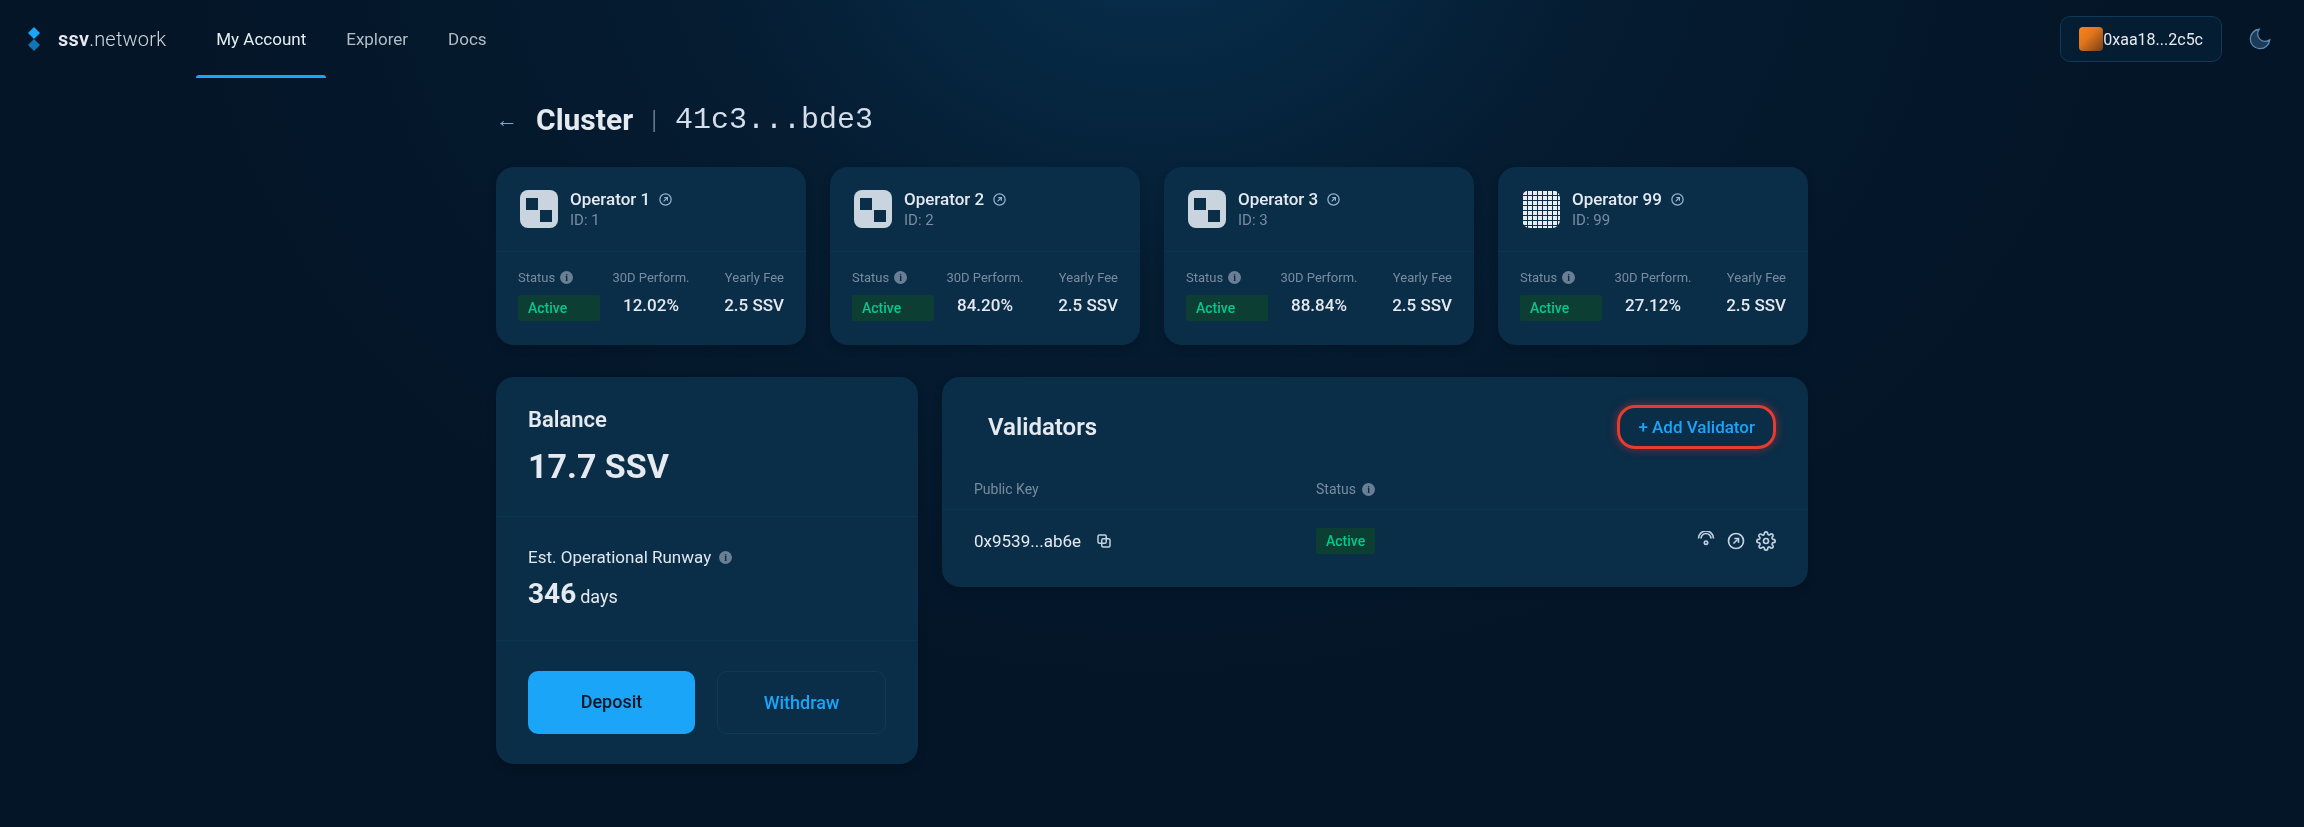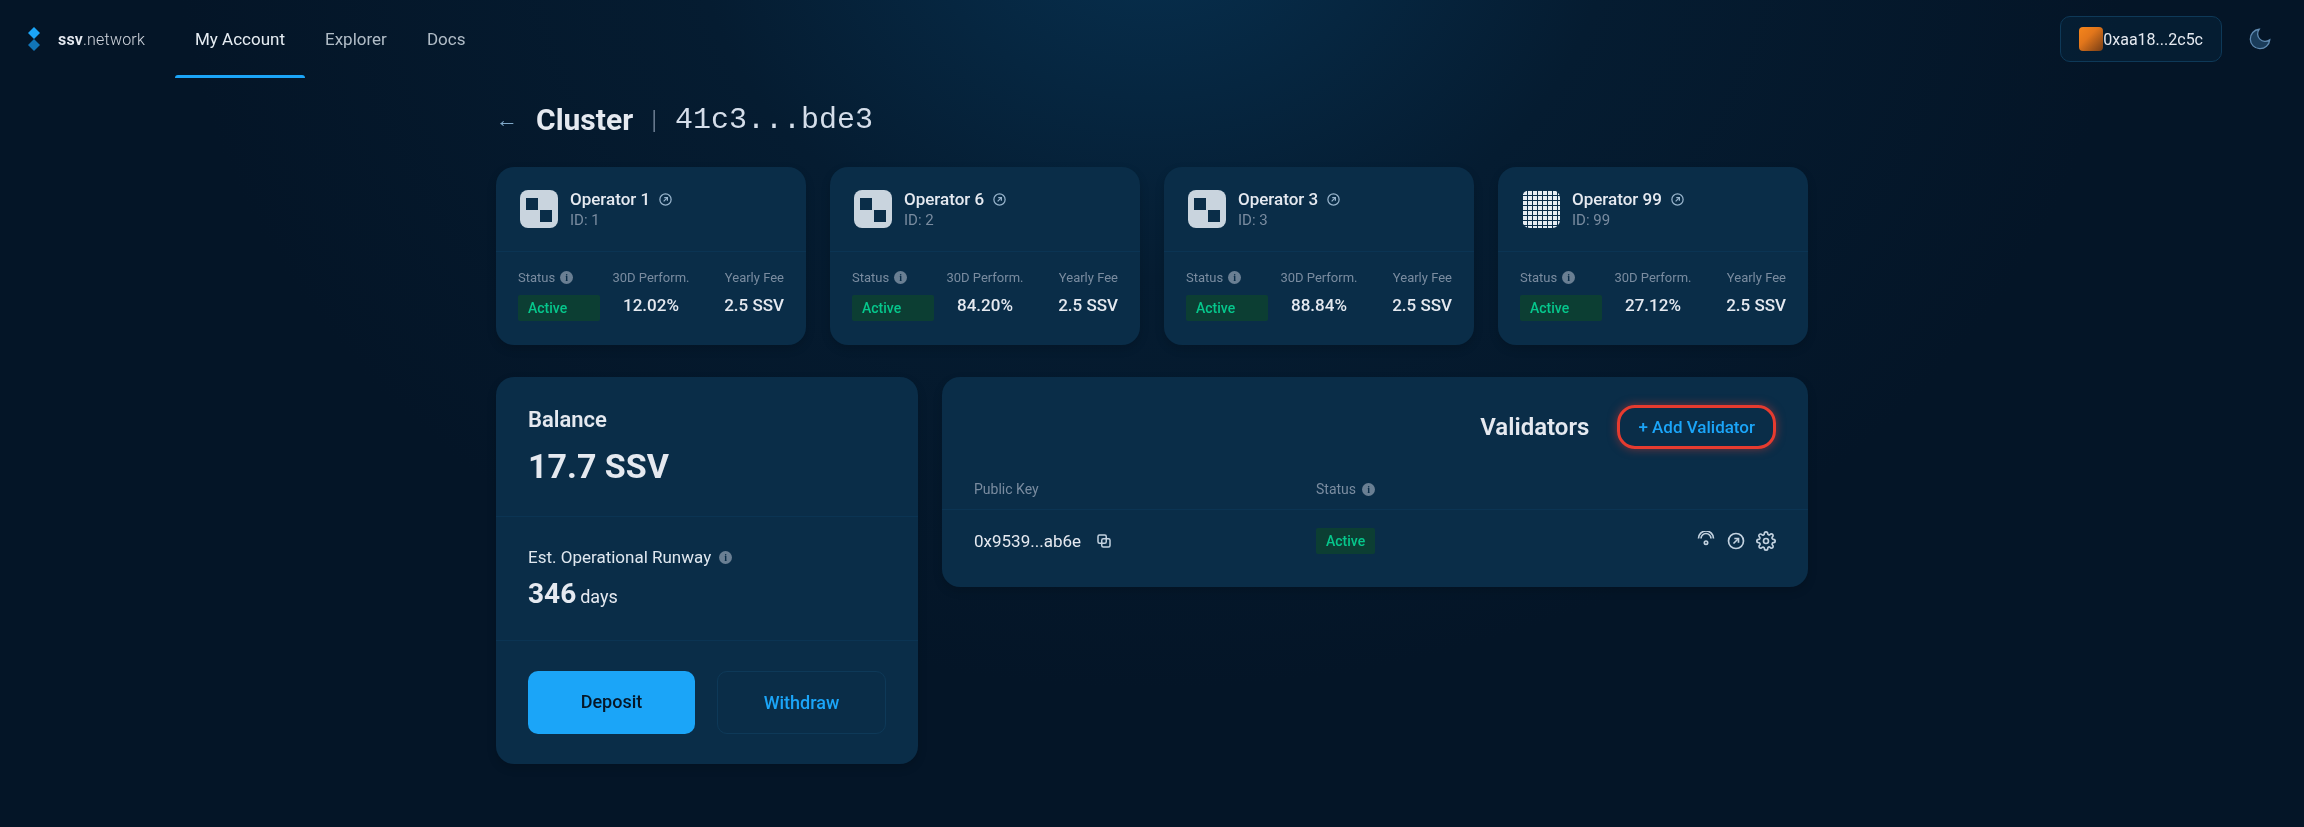--- a/index.html
+++ b/index.html
@@ -41,21 +41,21 @@
   }
   .logo {
     display: flex;
     align-items: center;
     gap: 10px;
     margin-right: 30px;
   }
   .logo-mark svg { display:block; }
   .logo-text {
     font-weight: 600;
-    font-size: 16px;
+    font-size: 20px;
     letter-spacing: 0.2px;
   }
   .logo-text .thin { font-weight: 300; opacity:0.9;}
   .nav { display:flex; align-items:stretch; height:100%; }
   .nav-item {
     display:flex; align-items:center;
     padding: 0 20px;
     font-size: 17px;
     color: #e6edf3;
     cursor:pointer;
@@ -219,21 +219,21 @@
 
   .validators-card {
     flex:1 1 auto;
     background: var(--panel);
     border-radius: 18px;
     display:flex; flex-direction:column;
     box-shadow: 0 4px 10px rgba(0,0,0,0.15);
     min-height: 210px;
   }
   .val-head {
-    display:flex; align-items:center; justify-content:flex-end;
+    display:flex; align-items:center; justify-content:space-between;
     padding: 28px 32px 22px 46px;
     gap: 28px;
   }
   .val-title { font-size:24px; font-weight:600; }
   .add-val-btn {
     border: 3px solid var(--highlight-red);
     box-shadow: 0 0 10px rgba(230,59,47,0.5);
     border-radius: 18px;
     color: var(--accent);
     padding: 9px 18px;
@@ -336,21 +336,21 @@
           <span class="stat-val">2.5 SSV</span>
         </div>
       </div>
     </div>
 
     <div class="op-card">
       <div class="op-head">
         <div class="op-avatar"></div>
         <div class="op-title-wrap">
           <div class="op-title-row">
-            <span class="op-title">Operator 6</span>
+            <span class="op-title">Operator 2</span>
             <span class="op-link-icon">
               <svg width="15" height="15" viewBox="0 0 24 24" fill="none" stroke="currentColor" stroke-width="2">
                   <circle cx="12" cy="12" r="9"></circle>
                   <polyline points="9 15 15 9"></polyline>
                   <polyline points="10 9 15 9 15 14"></polyline>
                 </svg>
             </span>
           </div>
           <span class="op-id"><span>ID:</span> <span>2</span></span>
         </div>

